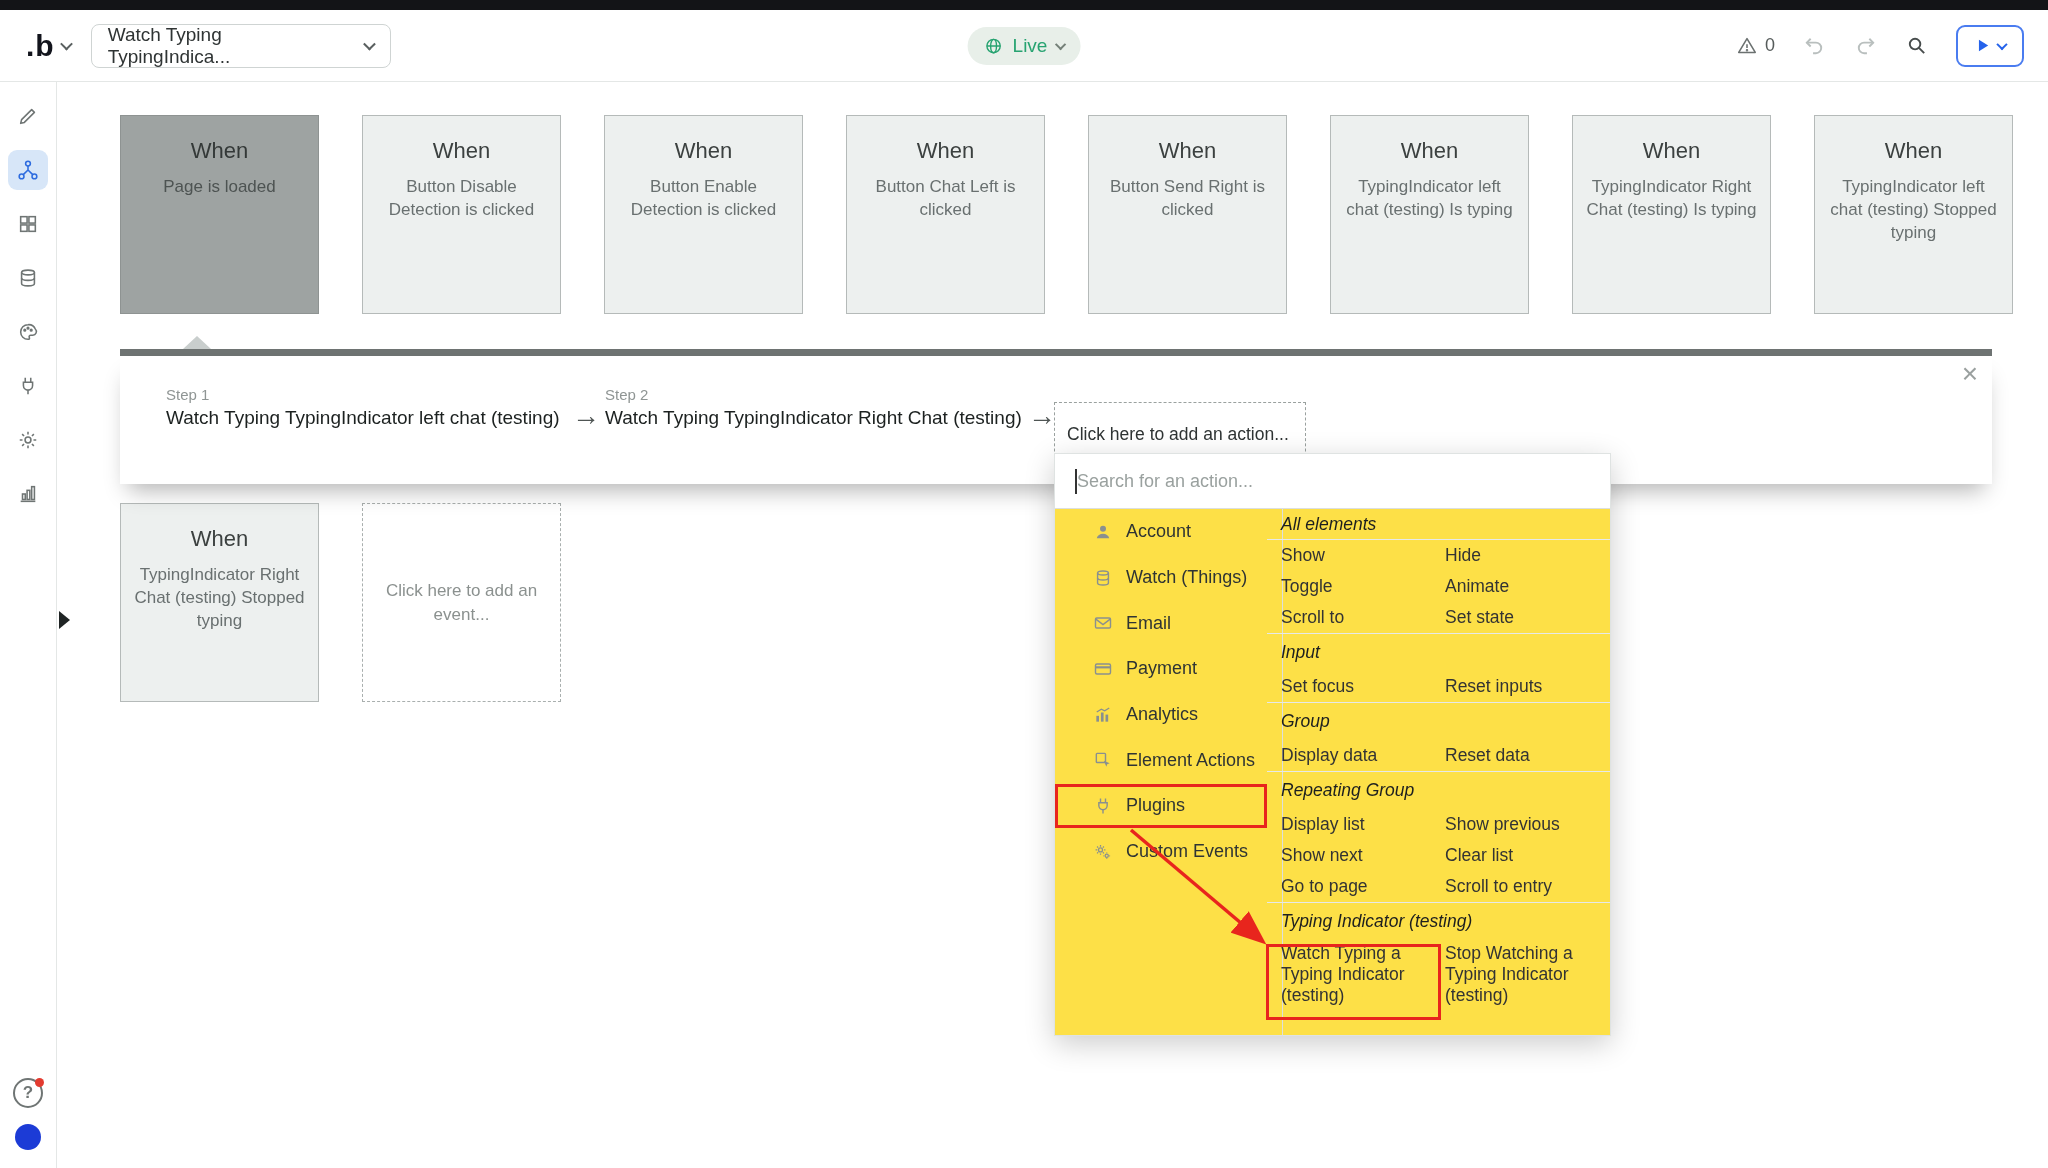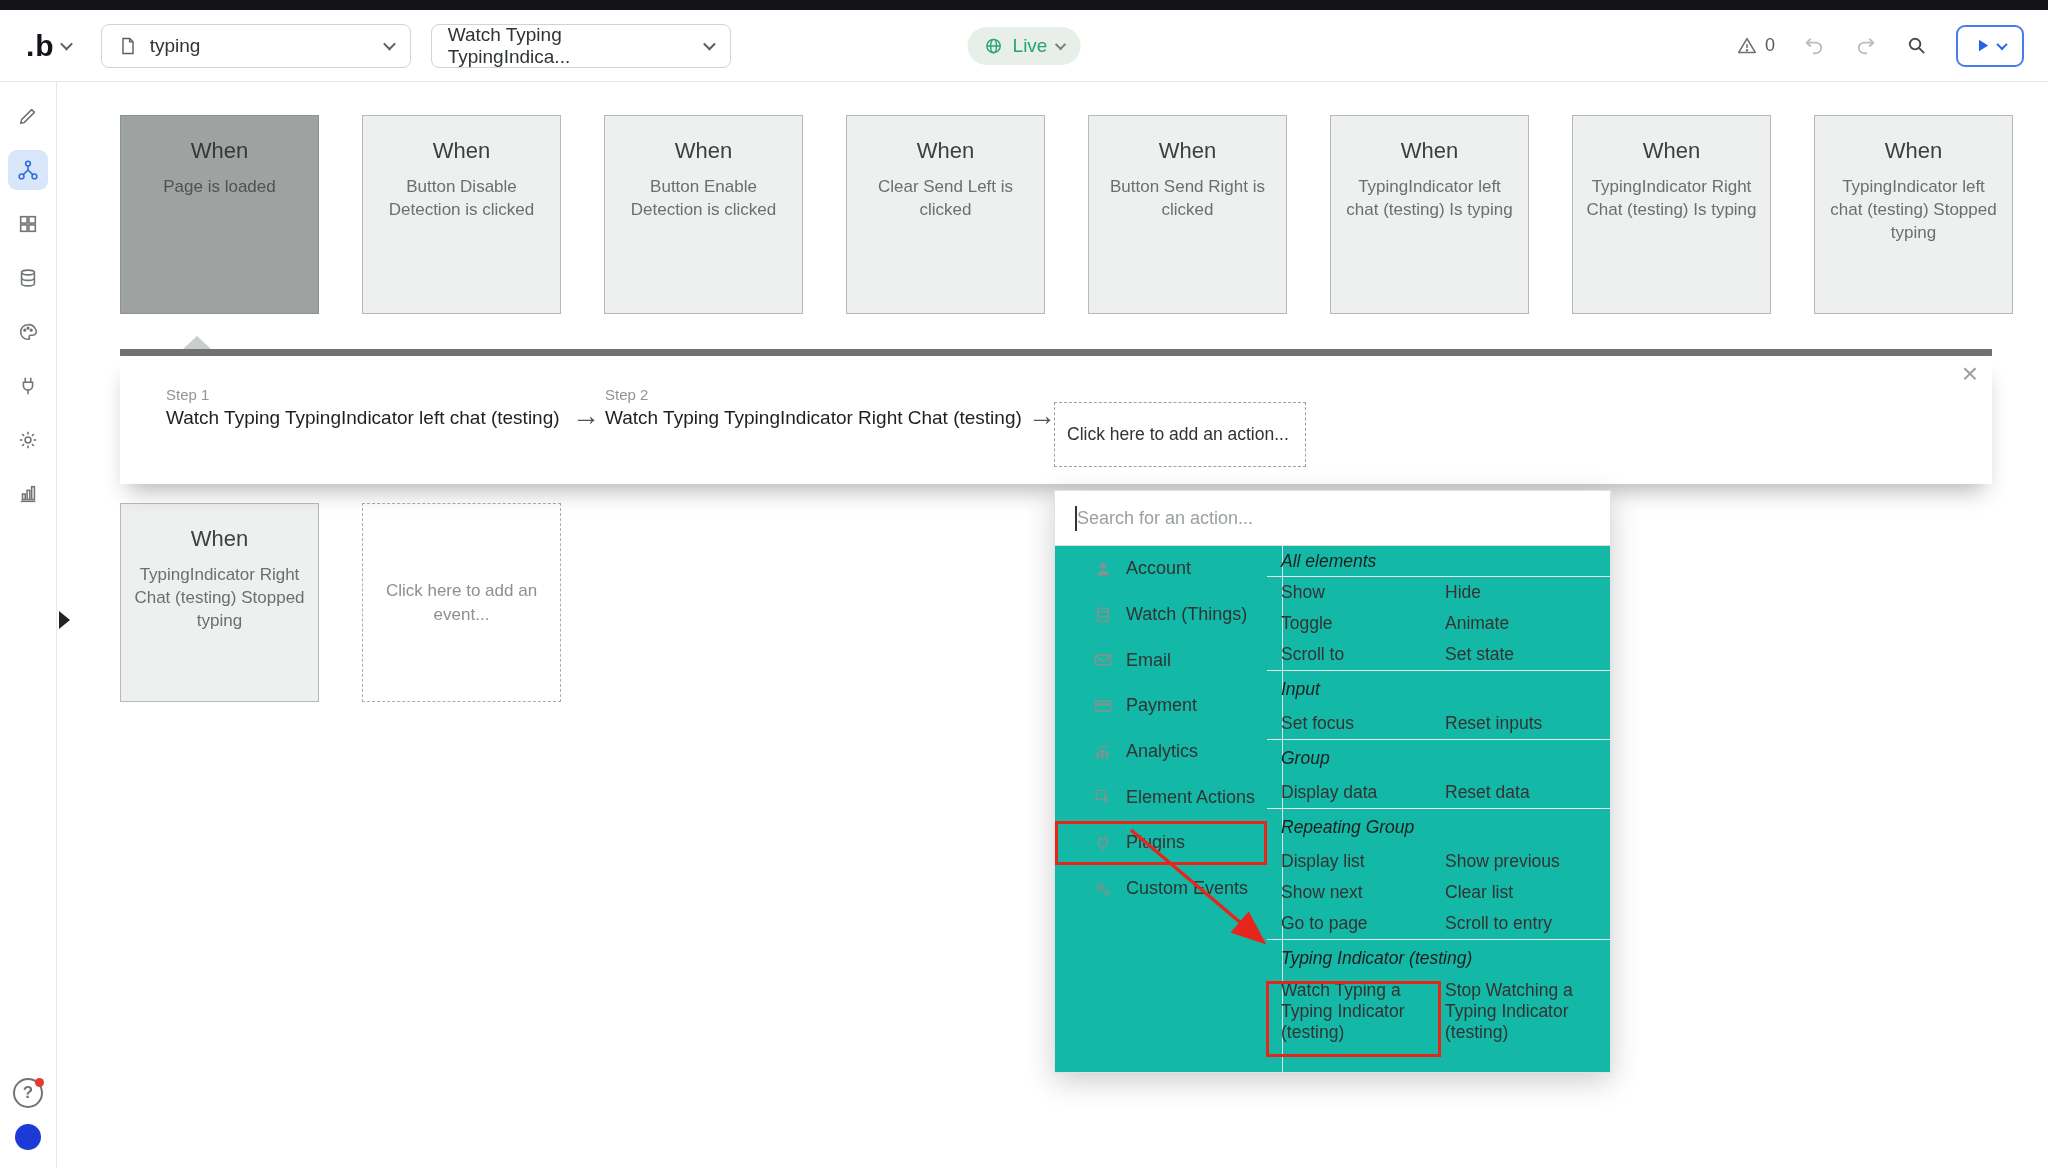--- a/index.html
+++ b/index.html
@@ -79,22 +79,22 @@
   .card2 { top:421px; }
   .add-event { position:absolute; left:305px; top:421px; width:199px; height:199px;
                border:1.5px dashed #a9afae; display:flex; align-items:center; justify-content:center;
                text-align:center; color:#8b918f; font-size:17px; line-height:24px; cursor:pointer; }
   .add-event span { width:160px; display:inline-block; }
   .flyout-handle { position:absolute; left:2px; top:529px; width:0; height:0;
                    border-top:9px solid transparent; border-bottom:9px solid transparent;
                    border-left:11px solid #1f2424; cursor:pointer; }
 
   
-  .menu { position:absolute; left:997px; top:371px; width:557px; height:583px; background:#14b8a6;
-          border:1px solid #dfe3e2; box-shadow:0 8px 28px rgba(0,0,0,0.20); z-index:20;margin-top:37px; }
+  .menu { position:absolute; left:997px; top:371px; width:557px; height:583px; background:#fde047;
+          border:1px solid #dfe3e2; box-shadow:0 8px 28px rgba(0,0,0,0.20); z-index:20; }
   .menu-search { position:relative; height:55px; border-bottom:1px solid #dcdfde; }
   .menu-search input { width:100%; height:100%; border:none; outline:none; font-size:18px;
                        padding-left:22px; color:#2f3434; font-family:inherit; }
   .menu-search input::placeholder { color:#9aa19f; }
   .caret { position:absolute; left:20px; top:15px; width:1.5px; height:25px; background:#333; }
   .menu-left { position:absolute; left:16px; top:55px; width:212px; bottom:0; border-right:1px solid #dcdfde; }
   .cat { height:45.7px; display:flex; align-items:center; gap:13px; padding-left:22px;
          font-size:18px; color:#2f3434; cursor:pointer; }
   .cat svg { color:#8a908f; flex:0 0 auto; }
   .menu-right { position:absolute; left:212px; top:55px; right:0; }
@@ -118,29 +118,20 @@
 <body>
 
 <div class="topstrip"></div>
 
 <div class="header">
   <div class="logo">
     <span class="b">b</span>
     <span class="chev"></span>
   </div>
 
-  <div class="select sel-page">
-    <svg width="20" height="20" viewBox="0 0 24 24" fill="none" stroke="#5a6060" stroke-width="1.7">
-        <path d="M6 3h8l4 4v14H6z"></path>
-        <path d="M14 3v4h4"></path>
-      </svg>
-    <span>typing</span>
-    <span class="grow"></span>
-    <span class="chev"></span>
-  </div>
 
   <div class="select sel-wf">
     <span>Watch Typing TypingIndica...</span>
     <span class="grow"></span>
     <span class="chev"></span>
   </div>
 
   <div class="live">
     <svg width="20" height="20" viewBox="0 0 24 24" fill="none" stroke="#27a371" stroke-width="1.7">
         <circle cx="12" cy="12" r="8"></circle>
@@ -260,21 +251,21 @@
   <div class="event-card" style="left:305px">
     <div class="ec-title">When</div>
     <div class="ec-sub">Button Disable Detection is clicked</div>
   </div>
   <div class="event-card" style="left:547px">
     <div class="ec-title">When</div>
     <div class="ec-sub">Button Enable Detection is clicked</div>
   </div>
   <div class="event-card" style="left:789px">
     <div class="ec-title">When</div>
-    <div class="ec-sub">Clear Send Left is clicked</div>
+    <div class="ec-sub">Button Chat Left is clicked</div>
   </div>
   <div class="event-card" style="left:1031px">
     <div class="ec-title">When</div>
     <div class="ec-sub">Button Send Right is clicked</div>
   </div>
   <div class="event-card" style="left:1273px">
     <div class="ec-title">When</div>
     <div class="ec-sub">TypingIndicator left chat (testing) Is typing</div>
   </div>
   <div class="event-card" style="left:1515px">

